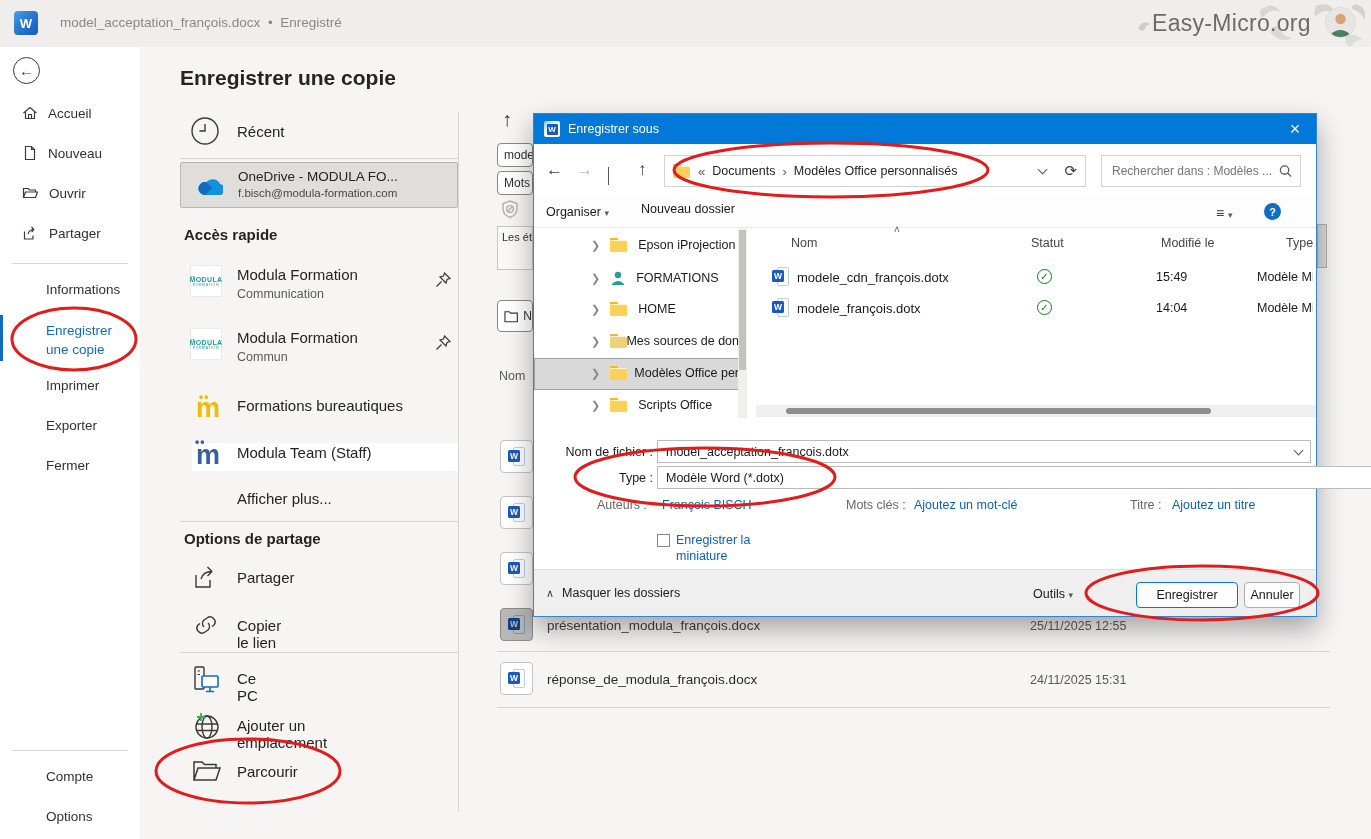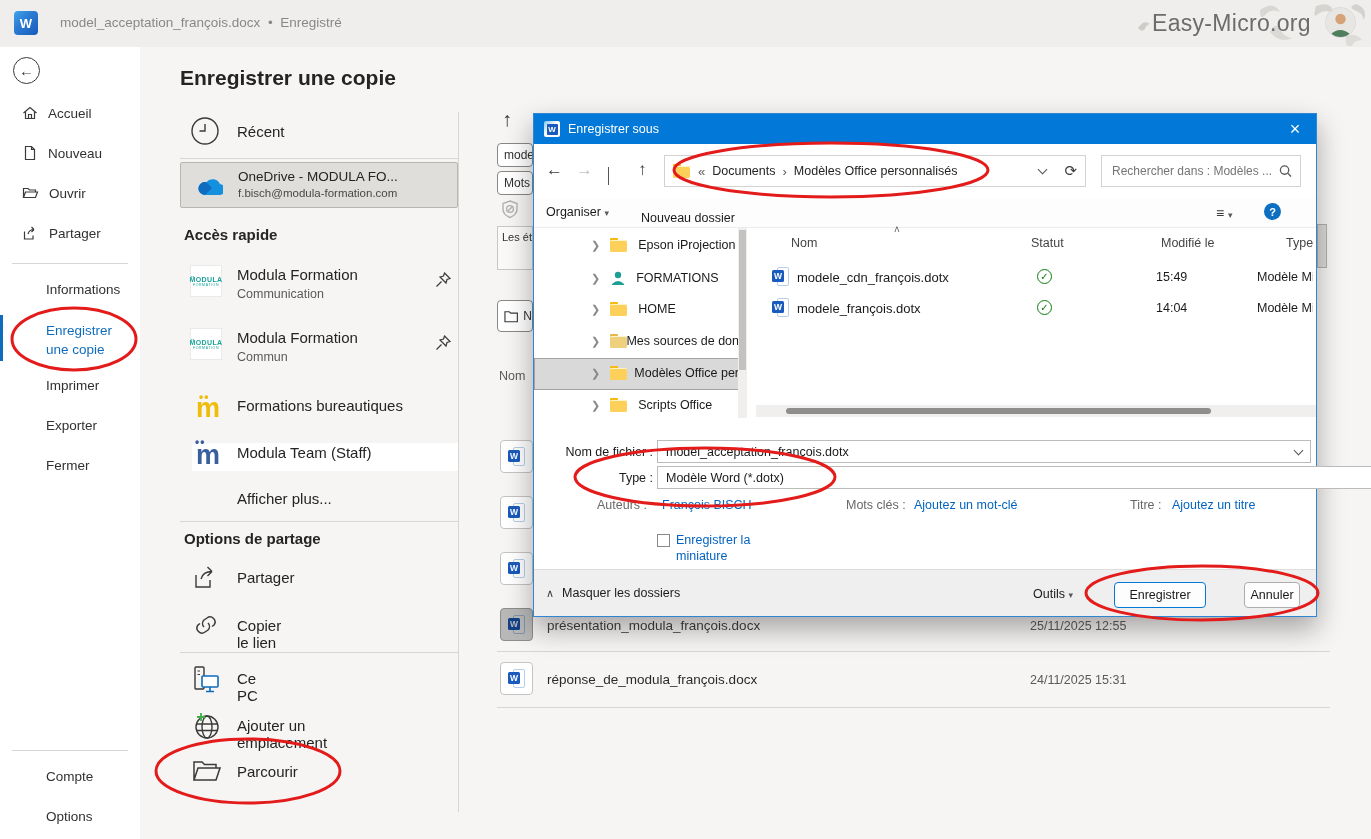--- a/index.html
+++ b/index.html
@@ -424,21 +424,21 @@
       <svg class="ic" width="14" height="14" viewBox="0 0 14 14" fill="none" stroke="#5c5a58" stroke-width="1.4">
         <circle cx="6" cy="6" r="4.5"></circle>
           <path d="M9.5 9.5 L13 13"></path>
       </svg>
     </div>
 
     <div class="abs" style="left:0; top:84px; width:782px; height:30px; border-bottom:1px solid #ececec; background:#fdfdfd;"></div>
     <div class="abs tb-label" style="left:12px; top:91px;">
       <span>Organiser</span> <span class="dd-arrow">▾</span>
     </div>
-    <div class="abs tb-label" style="left:107px; top:97px;">
+    <div class="abs tb-label" style="left:107px; top:88px;">
       <span>Nouveau dossier</span>
     </div>
     <div class="abs" style="left:682px; top:91px; font-size:14px; color:#3b3a39;">≡ <span class="dd-arrow">▾</span></div>
     <div class="abs help-circle" style="left:730px; top:89px;">?</div>
 
     <div class="abs tree-sel" style="left:0px; top:244px; width:206px; height:32px;"></div>
 
     <div class="abs" style="left:57px; top:124px; display:flex; align-items:center; gap:10px;">
       <span class="tree-chev">❯</span>
       <span class="folder-glyph"></span>
@@ -537,21 +537,21 @@
     </div>
 
     <div class="dlg-footer"></div>
     <div class="abs" style="left:12px; top:472px; display:flex; align-items:center; gap:8px;">
       <span style="font-size:11px; color:#3b3a39;">∧</span>
       <span class="tb-label">Masquer les dossiers</span>
     </div>
     <div class="abs tb-label" style="left:499px; top:473px;">
       <span>Outils</span> <span class="dd-arrow">▾</span>
     </div>
-    <div class="abs btn primary" style="left:580px; top:468px; width:92px; height:26px;">
+    <div class="abs btn primary" style="left:602px; top:468px; width:102px; height:26px;">
       <span>Enregistrer</span>
     </div>
     <div class="abs btn" style="left:710px; top:468px; width:56px; height:26px;">
       <span>Annuler</span>
     </div>
   </div>
 
   <svg class="abs annotation-svg" width="1371" height="839" viewBox="0 0 1371 839">
     <ellipse cx="74" cy="339" rx="62" ry="31" fill="none" stroke="#e31b1b" stroke-width="3"></ellipse>
     <ellipse cx="248" cy="771" rx="92" ry="32" fill="none" stroke="#e31b1b" stroke-width="3"></ellipse>

